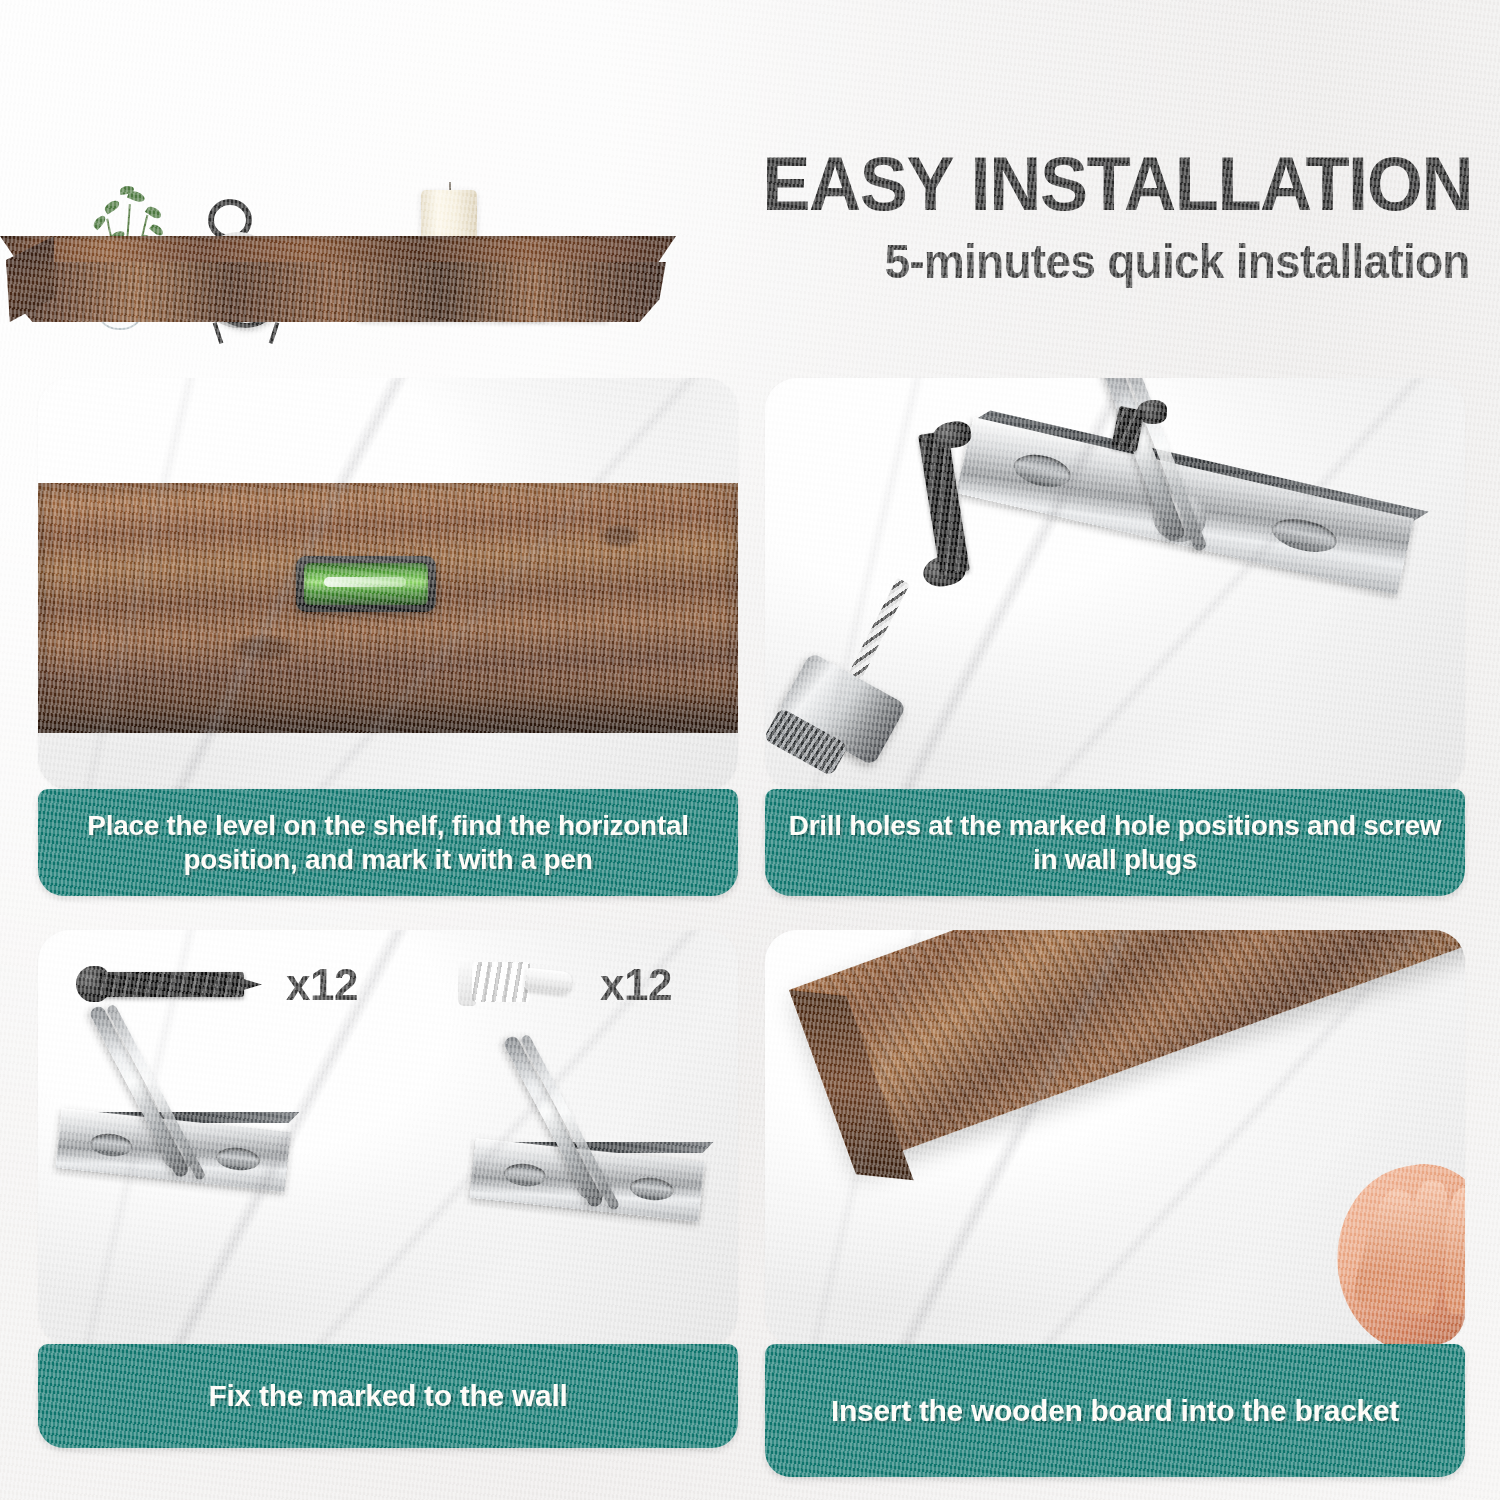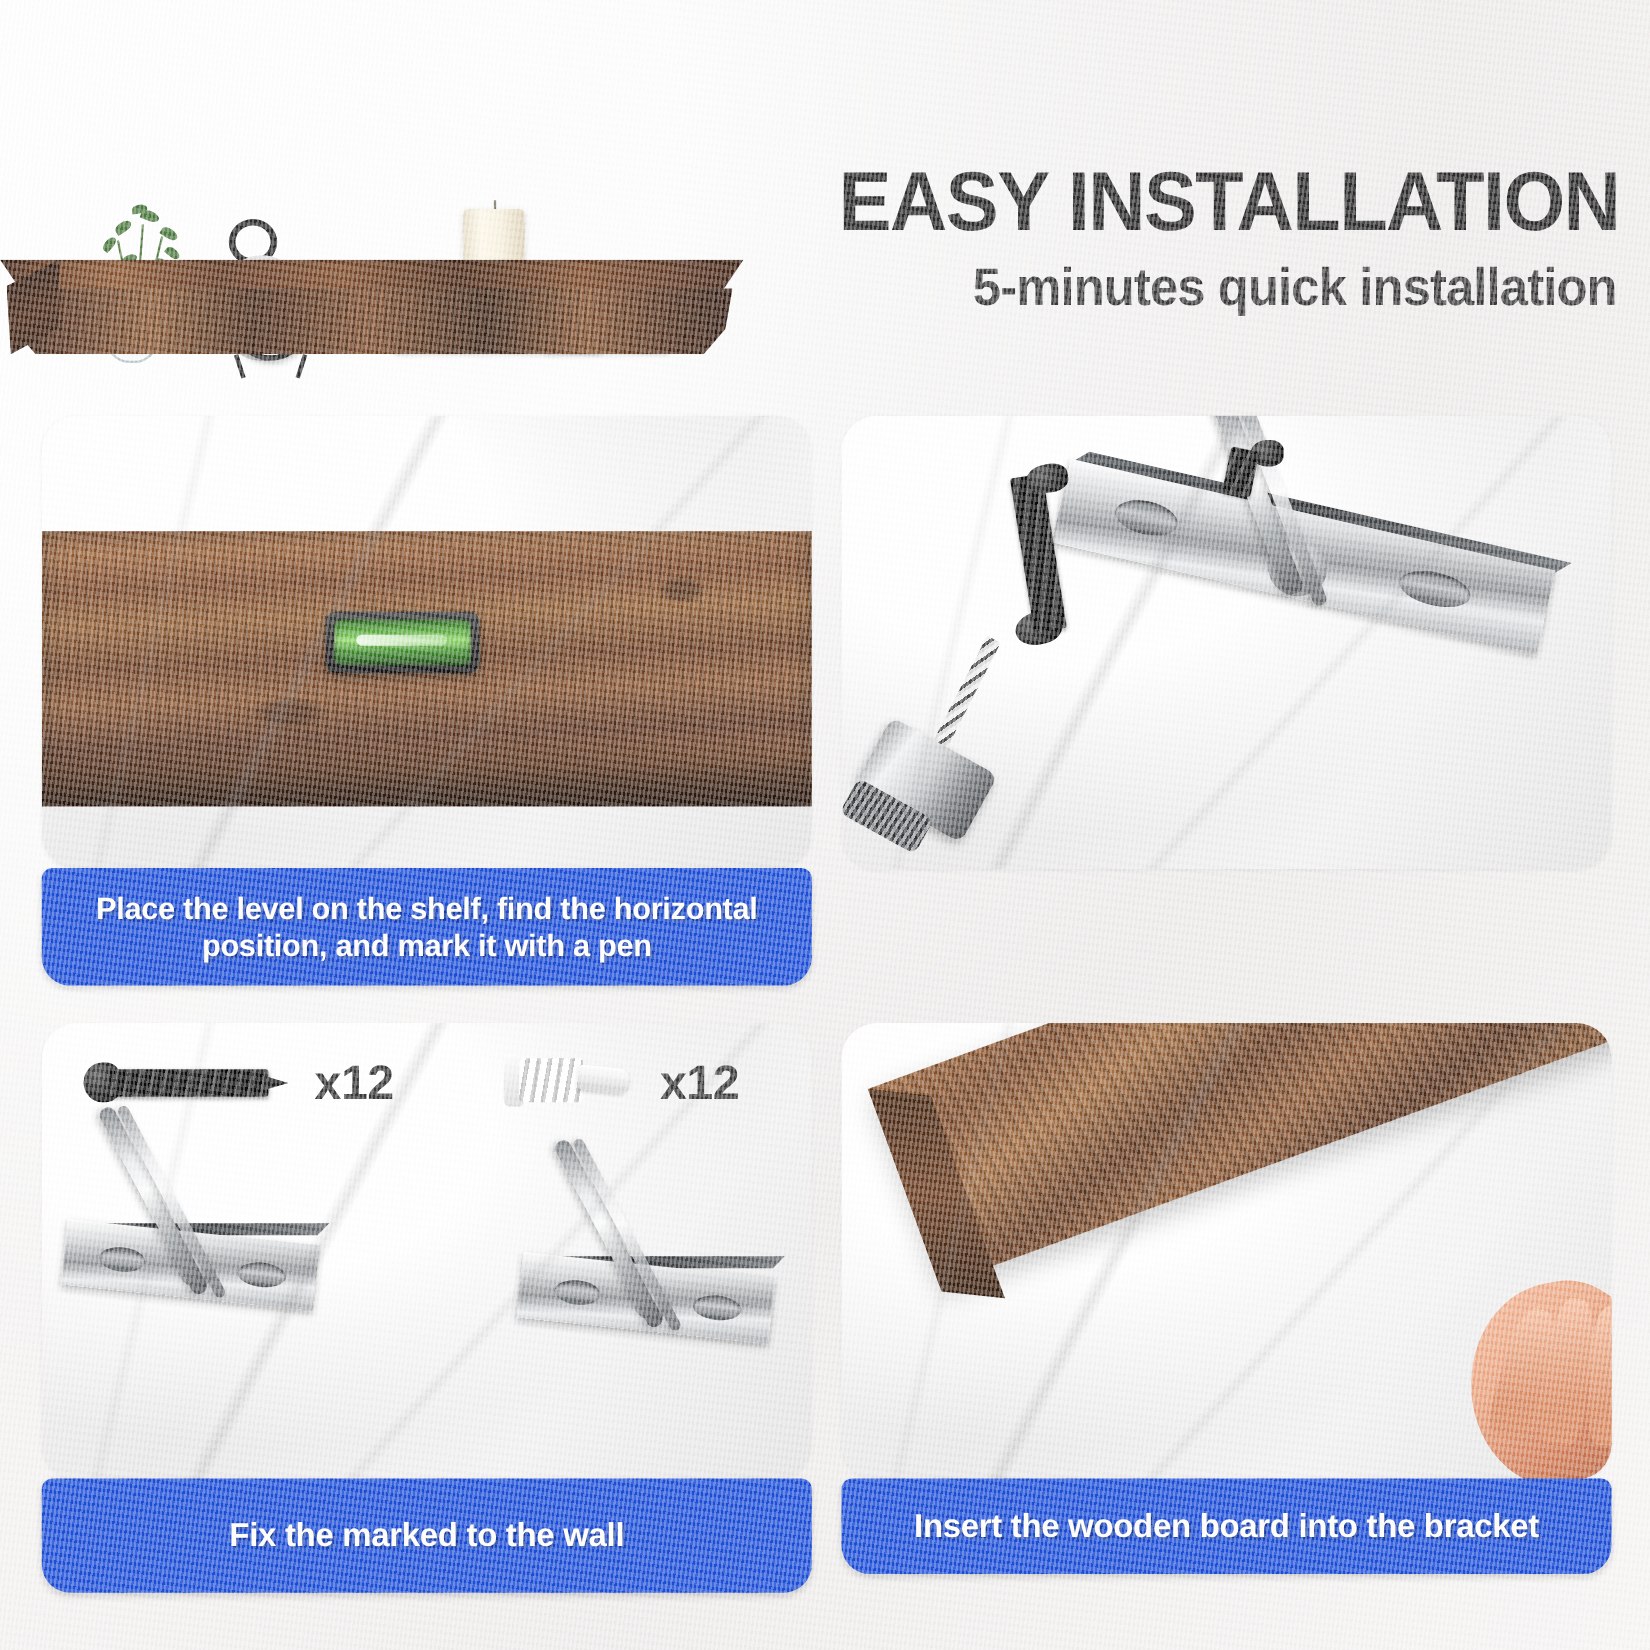--- a/index.html
+++ b/index.html
@@ -162,21 +162,21 @@
   .photo::after{
     content:""; position:absolute; inset:0; pointer-events:none;
     background-image:
       linear-gradient(118deg, rgba(0,0,0,0) 38%, rgba(130,130,136,.20) 39.3%, rgba(0,0,0,0) 40.4%),
       linear-gradient(132deg, rgba(0,0,0,0) 60%, rgba(140,140,146,.13) 61%, rgba(0,0,0,0) 62%),
       linear-gradient(104deg, rgba(0,0,0,0) 18%, rgba(150,150,155,.10) 19%, rgba(0,0,0,0) 20%);
   }
 
   .caption{
     position:absolute; left:0; right:0;
-    background:#1d4ed8;
+    background:#0f766e;
     border-radius:10px 10px 26px 26px;
     color:#fffdf8;
     display:flex; align-items:center; justify-content:center;
     text-align:center;
     font-weight:bold;
     letter-spacing:-.3px;
     line-height:1.18;
     padding:0 16px;
     text-shadow:2px 2px 2px rgba(0,0,0,.28);
     box-shadow:0 3px 6px rgba(0,0,0,.16);
@@ -443,20 +443,21 @@
         <div class="screw-head" style="left:168px; top:44px; width:38px; height:26px; transform:rotate(-9deg);"></div>
       </div>
 
       <div>
         <div class="drill-bit" style="left:102px; top:196px; width:14px; height:130px; transform:rotate(27deg);"></div>
         <div class="chuck" style="left:22px; top:296px; width:110px; height:70px; transform:rotate(29deg);"></div>
         <div class="chuck-knurl" style="left:2px; top:346px; width:78px; height:36px; transform:rotate(29deg);"></div>
       </div>
     </div>
 
+    <div class="caption" style="top:411px; height:107px; font-size:28px;">Drill holes at the marked hole positions and screw in wall plugs</div>
   </div>
 
   <div class="panel" style="left:38px; top:930px; width:700px; height:532px;">
 
     <div class="photo" style="height:415px;">
 
       <div>
         <div class="screw-head" style="left:38px; top:36px; width:34px; height:36px;"></div>
         <div class="screw-body" style="left:62px; top:42px; width:144px; height:25px;"></div>
         <div class="screw-tip" style="left:202px; top:48px; width:22px; height:13px;
@@ -518,18 +519,18 @@
         <div class="finger" style="left:640px; top:250px; width:40px; height:134px; transform:rotate(8deg);"></div>
         <div class="finger" style="left:680px; top:258px; width:38px; height:126px; transform:rotate(2deg);"></div>
       </div>
 
       <div class="board4" style="left:24px; top:60px; width:760px; height:190px;
                   transform:rotate(-20deg); transform-origin:left top;"></div>
       <div class="board4-edge" style="left:24px; top:60px; width:52px; height:196px;
                   transform:rotate(-20deg) skewY(26deg); transform-origin:left top;"></div>
     </div>
 
-    <div class="caption" style="top:414px; height:87px; font-size:30px;">Insert the wooden board into the bracket</div>
+    <div class="caption" style="top:414px; height:133px; font-size:30px;">Insert the wooden board into the bracket</div>
   </div>
 
 </div>
 
 <div class="page-texture"></div>
 
 </body></html>

